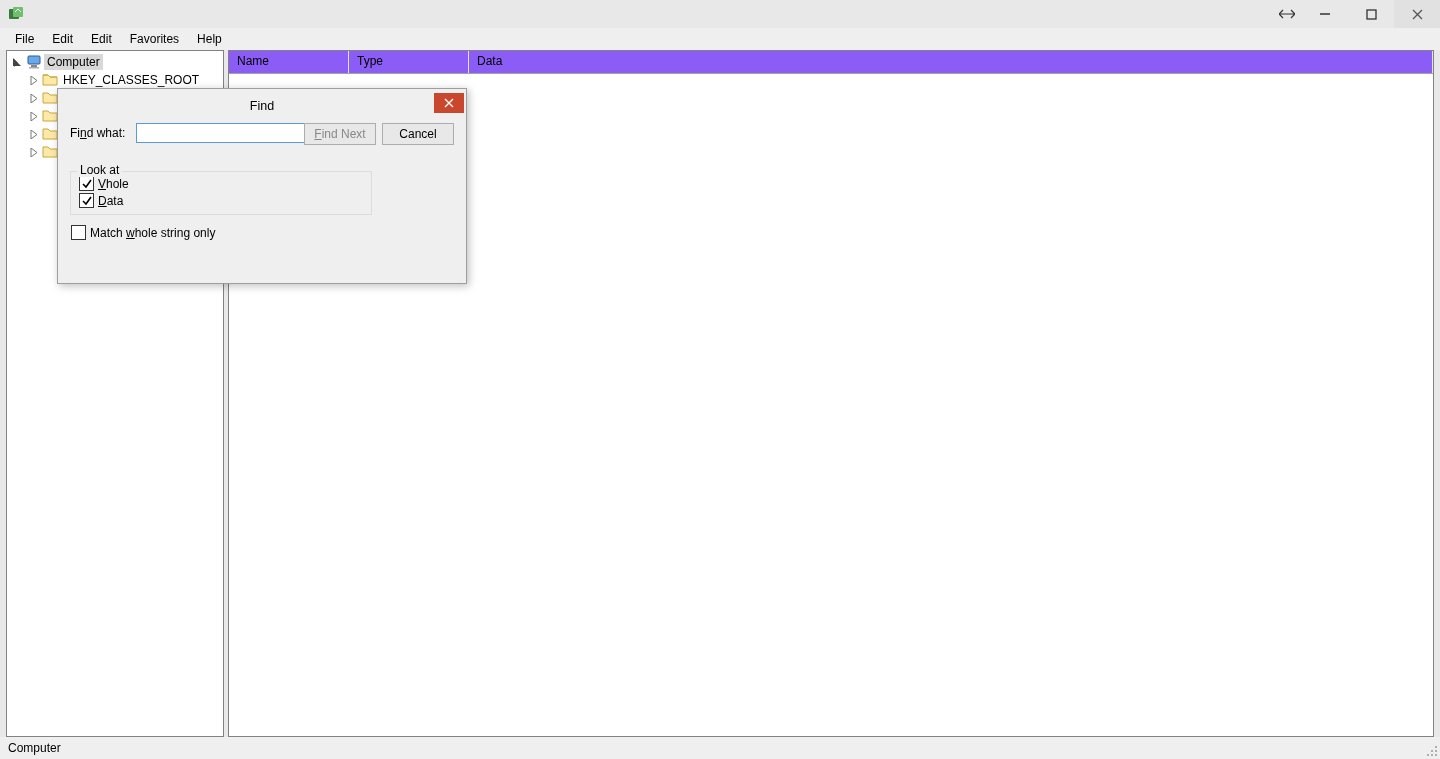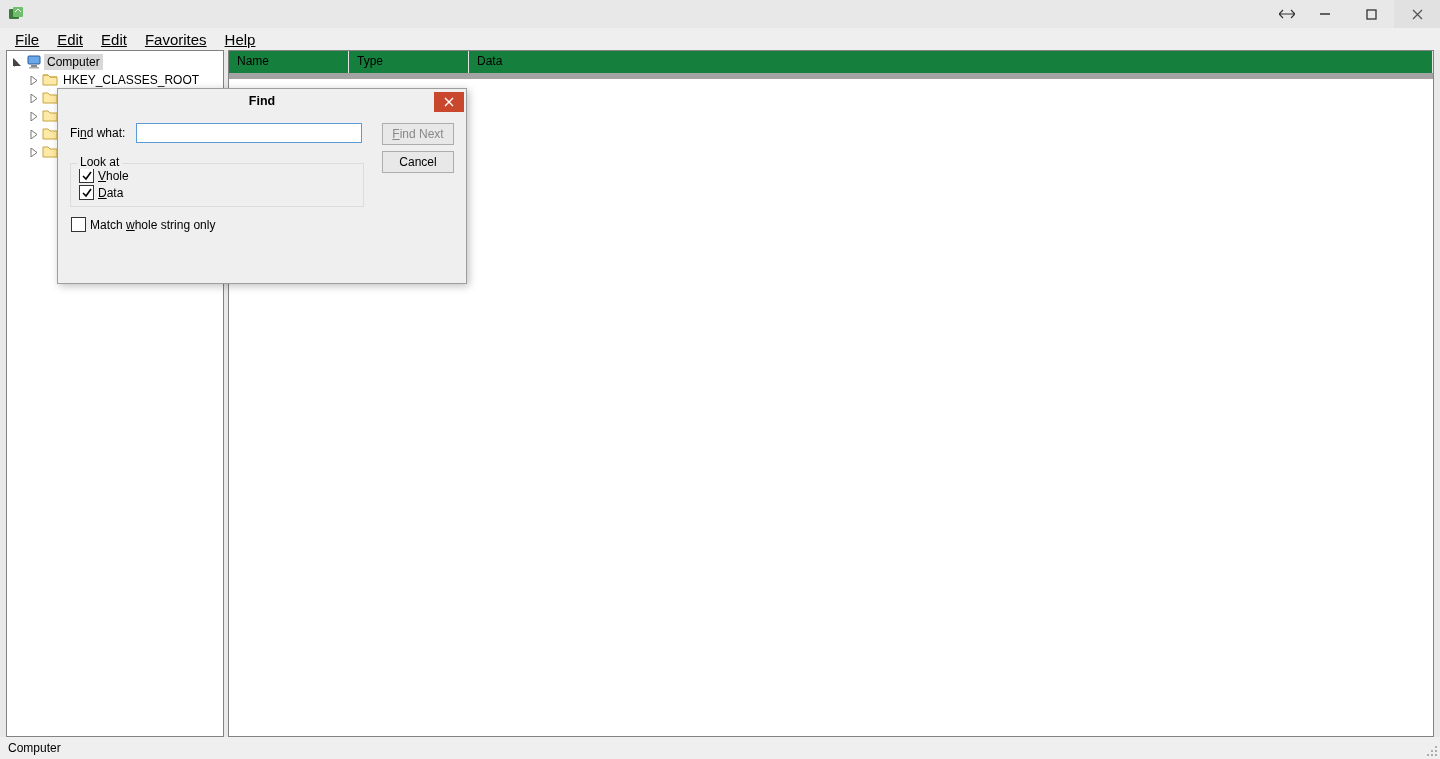--- a/index.html
+++ b/index.html
@@ -51,22 +51,21 @@
     height: 22px;
     background: #efefef;
     display: flex;
     align-items: center;
     padding-left: 6px;
     border-bottom: 0;
     gap: 0;
   }
   .menubar .menu-item {
     padding: 3px 9px;
-    font-size: 15px;
-    text-decoration: underline;
+    font-size: 12px;
   }
   
   .workspace {
     display: flex;
     height: calc(100% - 28px - 22px - 22px);
     padding: 0 6px;
     gap: 4px;
     background: #e8e8e8;
   }
   .pane {
@@ -104,22 +103,22 @@
   .tree-row .node-icon { width: 16px; height: 16px; margin: 0 2px; }
   .tree-row .label { padding: 1px 3px; }
   .tree-row.selected .label { background: #d8d8d8; }
   .tree-children { padding-left: 16px; }
   .folder-ico {
     width:16px;height:14px;
   }
   
   .list-header {
     height: 22px;
-    background: #15803d;
-    border-bottom: 6px solid #a3a3a3;
+    background: #8b5cf6;
+    border-bottom: 1px solid #a3a3a3;
     display: flex;
   }
   .list-header .col {
     padding: 3px 8px;
     border-right: 1px solid #e2e2e2;
     font-size: 12px;
     box-sizing: border-box;
   }
   .col-name { width: 120px; }
   .col-type { width: 120px; }
@@ -146,23 +145,22 @@
     width: 410px;
     height: 196px;
     background: #efefef;
     border: 1px solid #9e9e9e;
     box-shadow: 2px 2px 8px rgba(0,0,0,.25);
     box-sizing: border-box;
   }
   .dialog .dlg-titlebar {
     height: 24px;
     display: flex;
-    align-items: center;
-    position: relative;
-    font-weight: bold;
+    align-items: flex-end;
+    position: relative;
   }
   .dialog .dlg-title {
     position: absolute; left:0; right:0;
     text-align: center;
     font-size: 12.5px;
   }
   .dialog .dlg-close {
     margin-left: auto;
     width: 30px; height: 20px;
     margin-top: 2px; margin-right: 2px;
@@ -183,36 +181,35 @@
     background: #fff;
     box-sizing: border-box;
     padding: 1px 4px;
     font: inherit;
     outline: none;
   }
   .dlg-buttons {
     position: absolute;
     right: 12px; top: 10px;
     display: flex;
-    flex-direction: column;
     gap: 6px;
   }
   .dlg-btn {
     width: 72px; height: 22px;
     border: 1px solid #adadad;
     background: #e8e8e8;
     font: inherit;
     font-size: 12px;
   }
   .dlg-btn:disabled { color: #888; }
   .lookat {
-    margin-top: 20px;
+    margin-top: 28px;
     border: 1px solid #dcdcdc;
     width: 292px;
-    padding: 2px 0 6px 0;
+    padding: 2px 8px 6px 0;
     position: relative;
   }
   .lookat .legend {
     position: absolute;
     top: -9px; left: 6px;
     background: #efefef;
     padding: 0 3px;
     font-size: 12px;
   }
   .chk-row {

